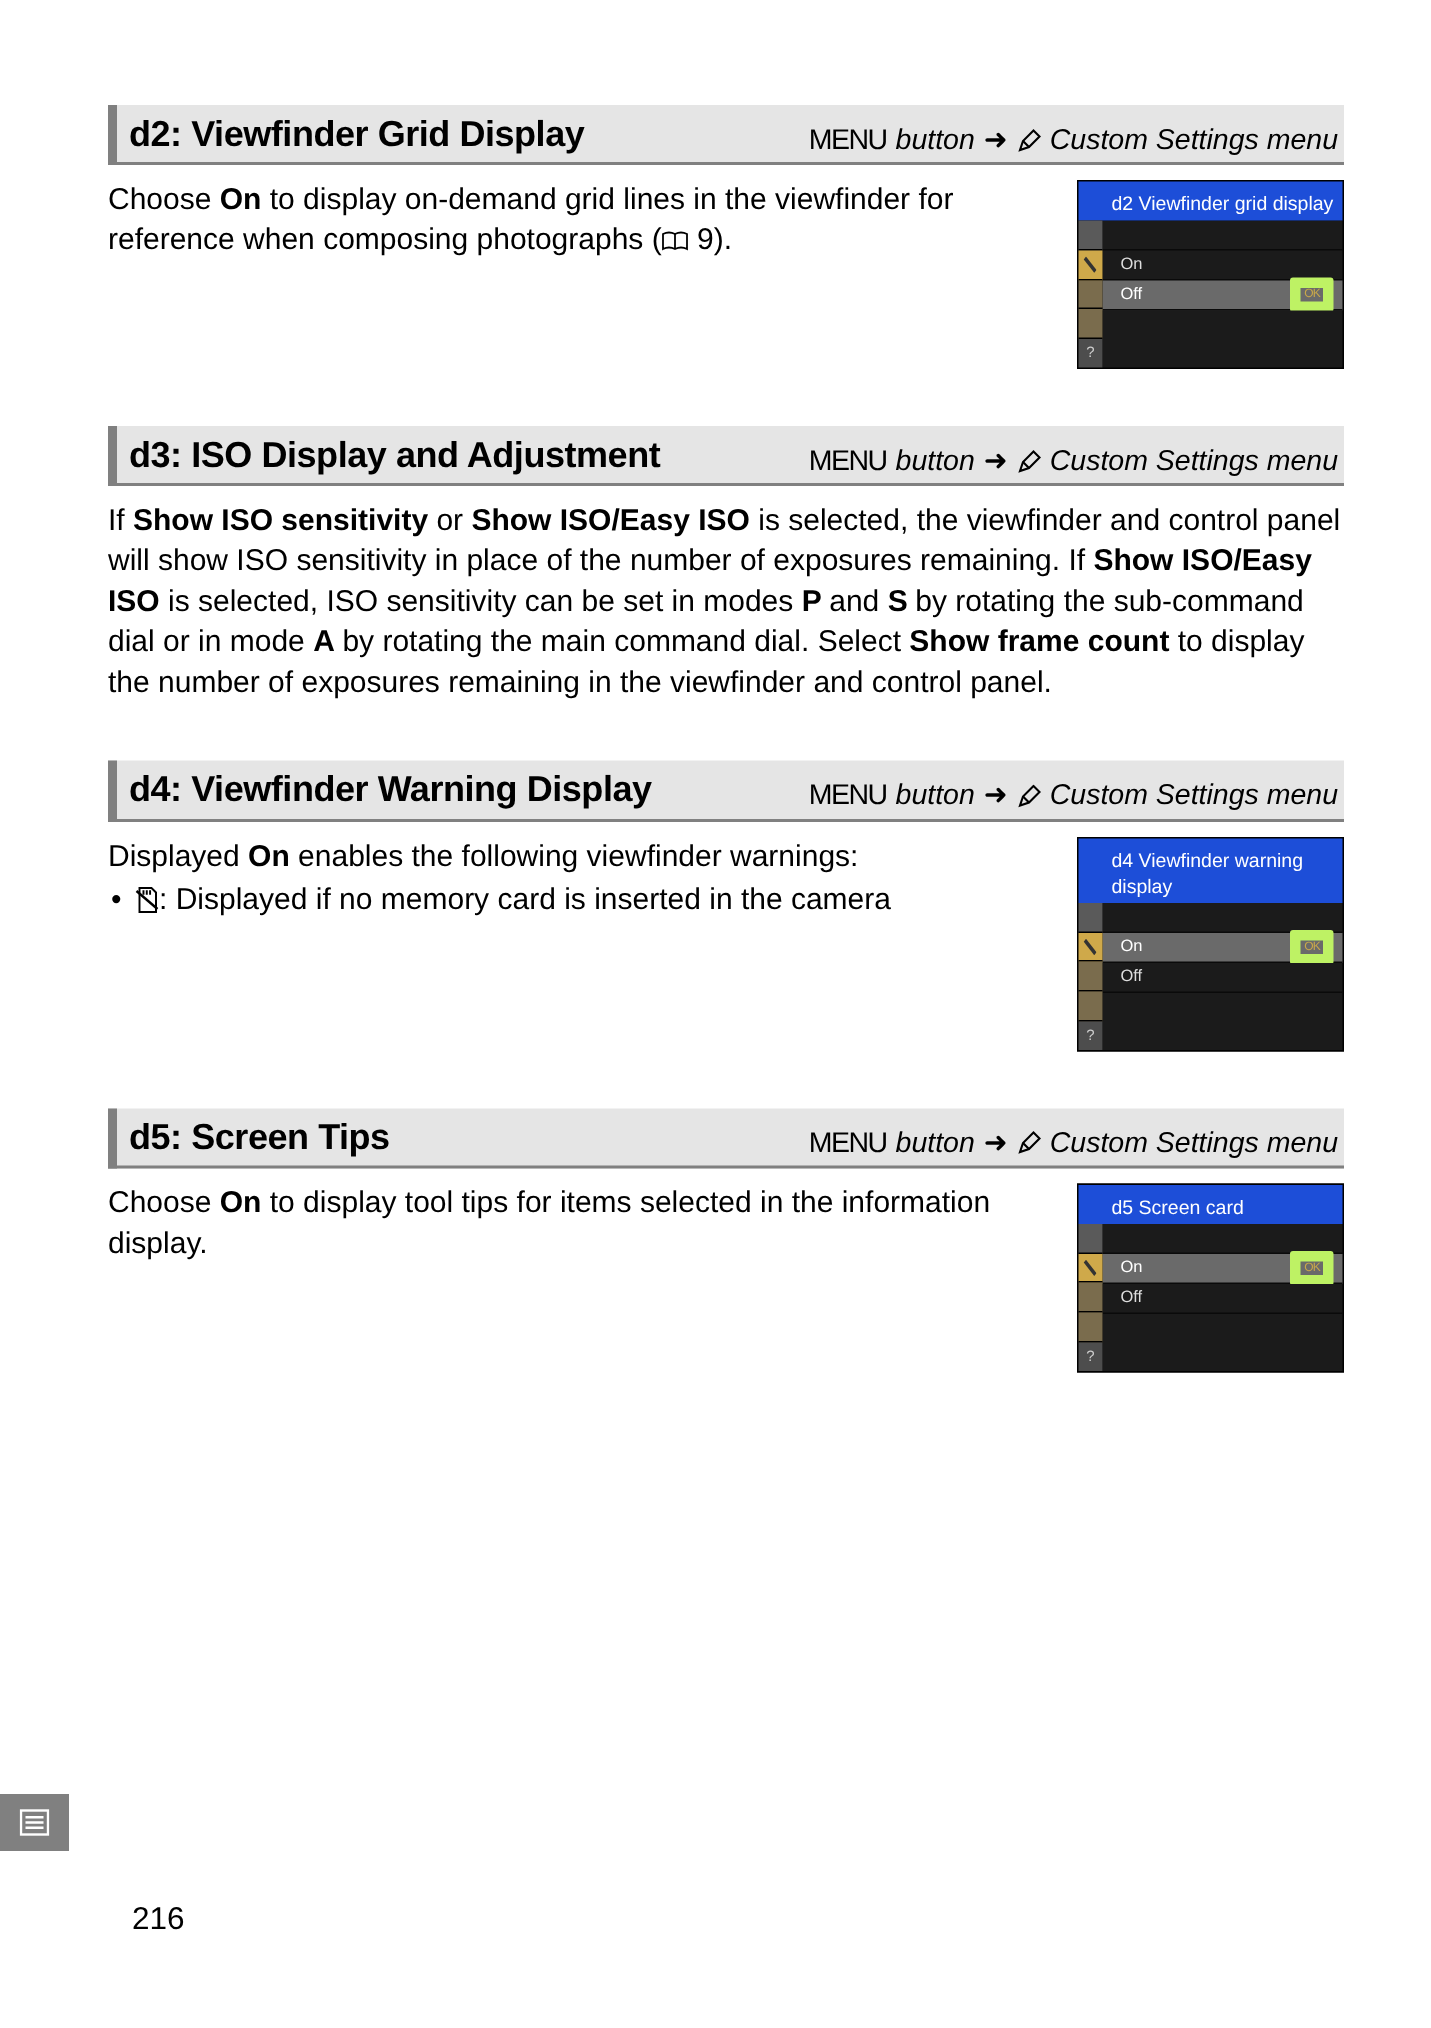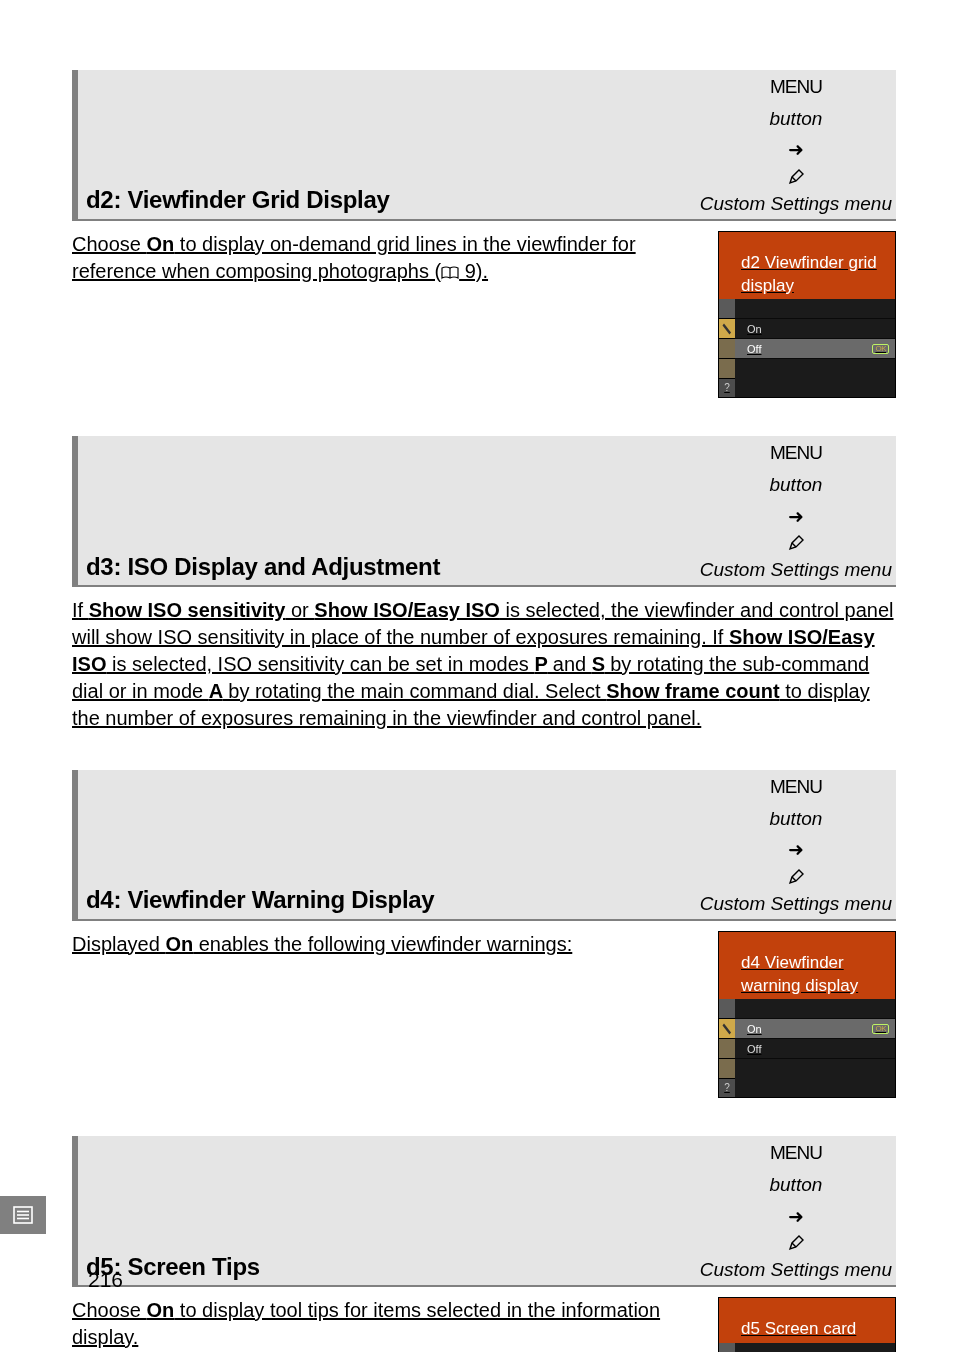--- a/index.html
+++ b/index.html
@@ -29,21 +29,20 @@
     font-size: 24px;
     letter-spacing: -0.3px;
   }
   .section-header .nav {
     font-style: italic;
     font-size: 19px;
     display: flex;
     align-items: center;
     gap: 6px;
     white-space: nowrap;
-    flex-direction: column;
   }
   .menu-word {
     font-family: "Arial Narrow", Arial, sans-serif;
     font-style: normal;
     font-weight: normal;
     font-stretch: condensed;
     letter-spacing: -1px;
     font-size: 19px;
   }
   .arrow {
@@ -55,21 +54,20 @@
     display: inline-block;
     width: 16px; height: 16px;
     position: relative;
   }
   .pencil-icon svg { width: 16px; height: 16px; display: block; }
 
   .body-block {
     display: flex;
     gap: 14px;
     margin-bottom: 38px;
-    text-decoration: underline;
   }
   .body-text {
     flex: 1;
     font-size: 20px;
   }
 
   .bold { font-weight: bold; }
 
   .ref-icon {
     display: inline-block;
@@ -106,24 +104,24 @@
     flex: 0 0 178px;
   }
   .shot-frame {
     width: 178px;
     border: 1px solid #000;
     background: #000;
     font-family: Arial, sans-serif;
     font-size: 11px;
   }
   .shot-titlebar {
-    background: #c2410c;
+    background: #1d4ed8;
     color: #fff;
-    font-size: 17px;
-    padding: 20px 6px 2px 22px;
+    font-size: 13px;
+    padding: 6px 6px 2px 22px;
     position: relative;
   }
   .shot-body {
     display: flex;
     height: 98px;
   }
   .shot-sidetabs {
     width: 16px;
     display: flex;
     flex-direction: column;
@@ -168,21 +166,21 @@
     border-bottom: 1px solid #0a0a0a;
   }
   .shot-row.blank { background: #1b1b1b; }
   .shot-row.sel {
     background: #6a6a6a;
     color: #fff;
   }
   .shot-filler { flex: 1; background: #1b1b1b; }
   .ok-badge {
     display: inline-flex;
-    border: 1px solid #bef264;
+    border: 7px solid #bef264;
     color: #c9a84a;
     font-size: 8px;
     padding: 0 2px;
     border-radius: 2px;
     line-height: 1.1;
     letter-spacing: -0.5px;
   }
 
   
   .sym-bw {
@@ -320,20 +318,33 @@
     <span>Custom Settings menu</span>
   </span>
 </div>
 
 <div class="body-block">
   <div class="body-text">
     <p>
       <span>Displayed </span><span class="bold">On</span><span> enables the following viewfinder warnings:</span>
     </p>
     <ul class="bullets">
+      <li>
+        <span class="sym-card"><svg viewBox="0 0 16 18">
+              <g stroke="#000" stroke-width="1.3" fill="none">
+                <path d="M3 1 H11 L14 4 V17 H3 Z"></path>
+                <path d="M1 3 L15 15" stroke-width="1.6"></path>
+              </g>
+              <g fill="#000">
+                <rect x="5" y="2.5" width="1.3" height="3"></rect>
+                <rect x="7.2" y="2.5" width="1.3" height="3"></rect>
+                <rect x="9.4" y="2.5" width="1.3" height="3"></rect>
+              </g>
+            </svg></span><span>: Displayed if no memory card is inserted in the camera</span>
+      </li>
     </ul>
   </div>
   <div class="shot">
     <div class="shot-frame">
       <div class="shot-titlebar">d4 Viewfinder warning display</div>
       <div class="shot-body">
         <div class="shot-sidetabs">
           <div class="shot-tab grey"></div>
           <div class="shot-tab pencil"></div>
           <div class="shot-tab tan"></div>

